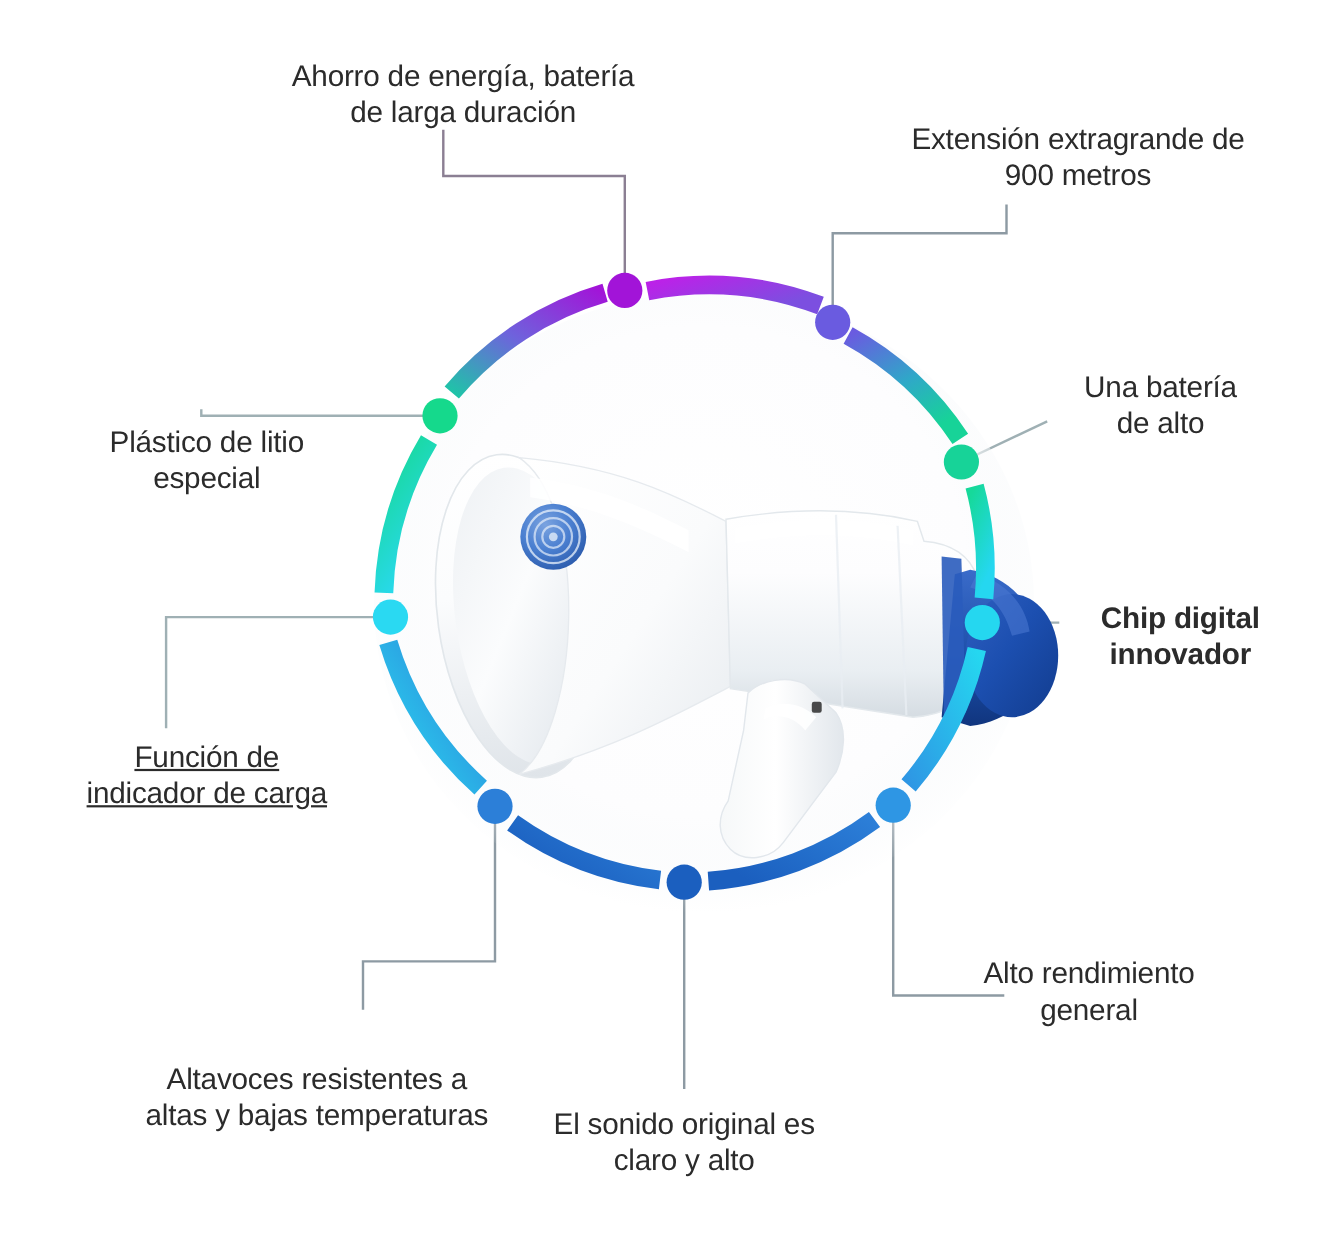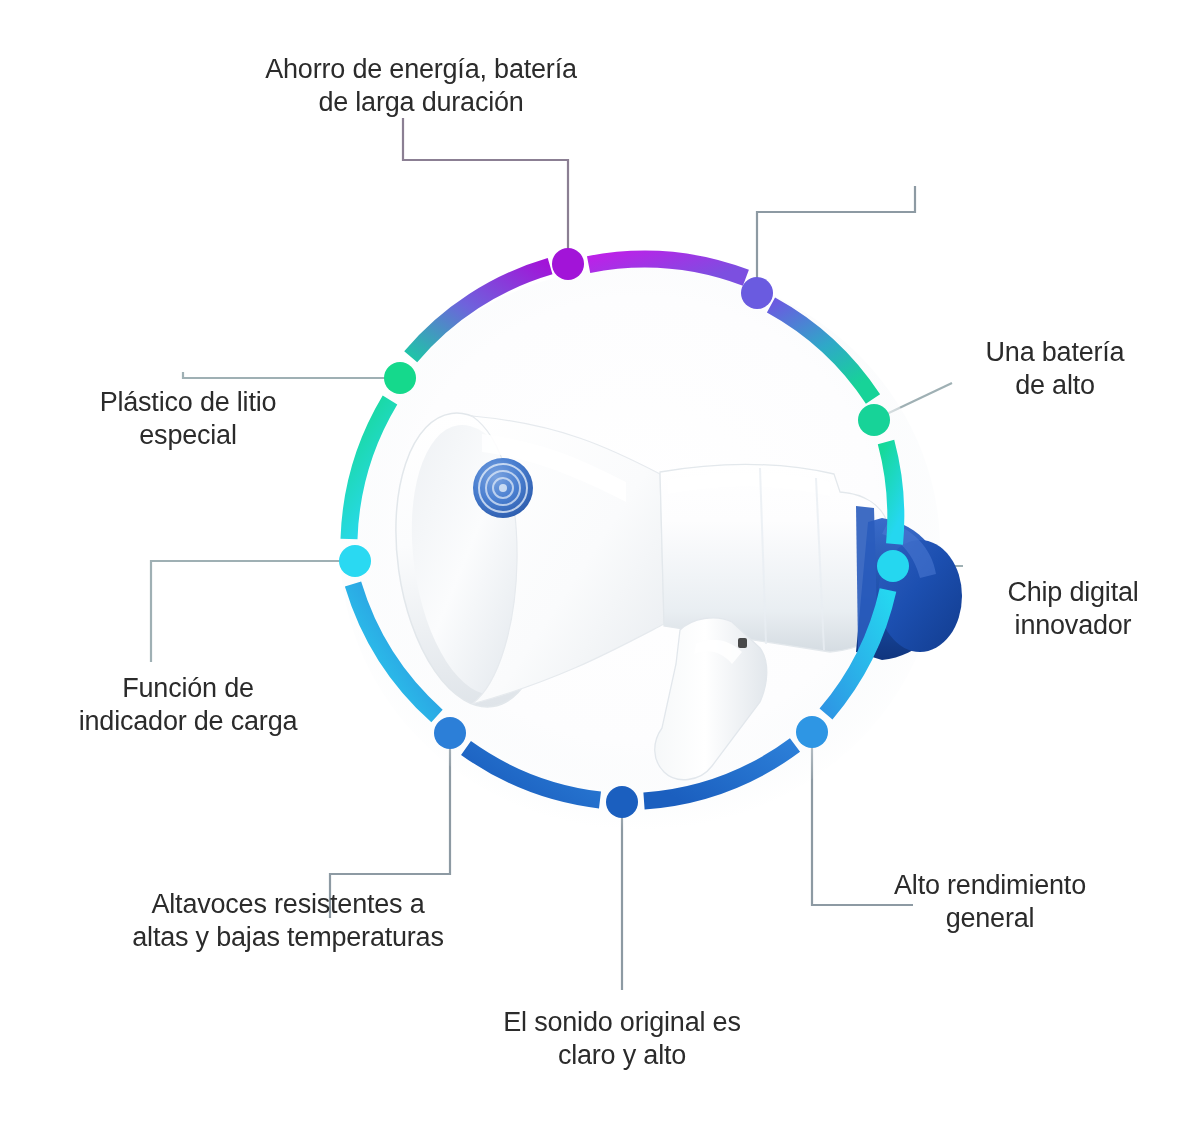--- a/index.html
+++ b/index.html
@@ -230,35 +230,37 @@
       <circle cx="622" cy="802" r="16" fill="#1B5FBF"></circle>
       <circle cx="450" cy="733" r="16" fill="#2C7FD8"></circle>
       <circle cx="355" cy="561" r="16" fill="#2AD9F2"></circle>
       <circle cx="400" cy="378" r="16" fill="#15D98C"></circle>
     </g>
   </svg>
 
   <div class="label c" style="left:236px;top:53px;width:370px;">Ahorro de energía, batería
 de larga duración</div>
 
+  <div class="label c" style="left:795px;top:110px;width:370px;">Extensión extragrande de
+900 metros</div>
 
   <div class="label c" style="left:940px;top:336px;width:230px;">Una batería
 de alto</div>
 
-  <div class="label c" style="left:958px;top:576px;width:230px;">Chip digital
+  <div class="label c" style="left:958px;top:546px;width:230px;font-weight:bold;">Chip digital
 innovador</div>
 
   <div class="label c" style="left:840px;top:869px;width:300px;">Alto rendimiento
 general</div>
 
   <div class="label c" style="left:452px;top:1006px;width:340px;">El sonido original es
 claro y alto</div>
 
-  <div class="label c" style="left:78px;top:888px;width:420px;">Altavoces resistentes a
+  <div class="label c" style="left:78px;top:965px;width:420px;">Altavoces resistentes a
 altas y bajas temperaturas</div>
 
-  <div class="label c" style="left:38px;top:672px;width:300px;">Función de
+  <div class="label c" style="left:38px;top:672px;width:300px;text-decoration:underline;">Función de
 indicador de carga</div>
 
   <div class="label c" style="left:38px;top:386px;width:300px;">Plástico de litio
 especial</div>
 
 </div>
 
 </body></html>

